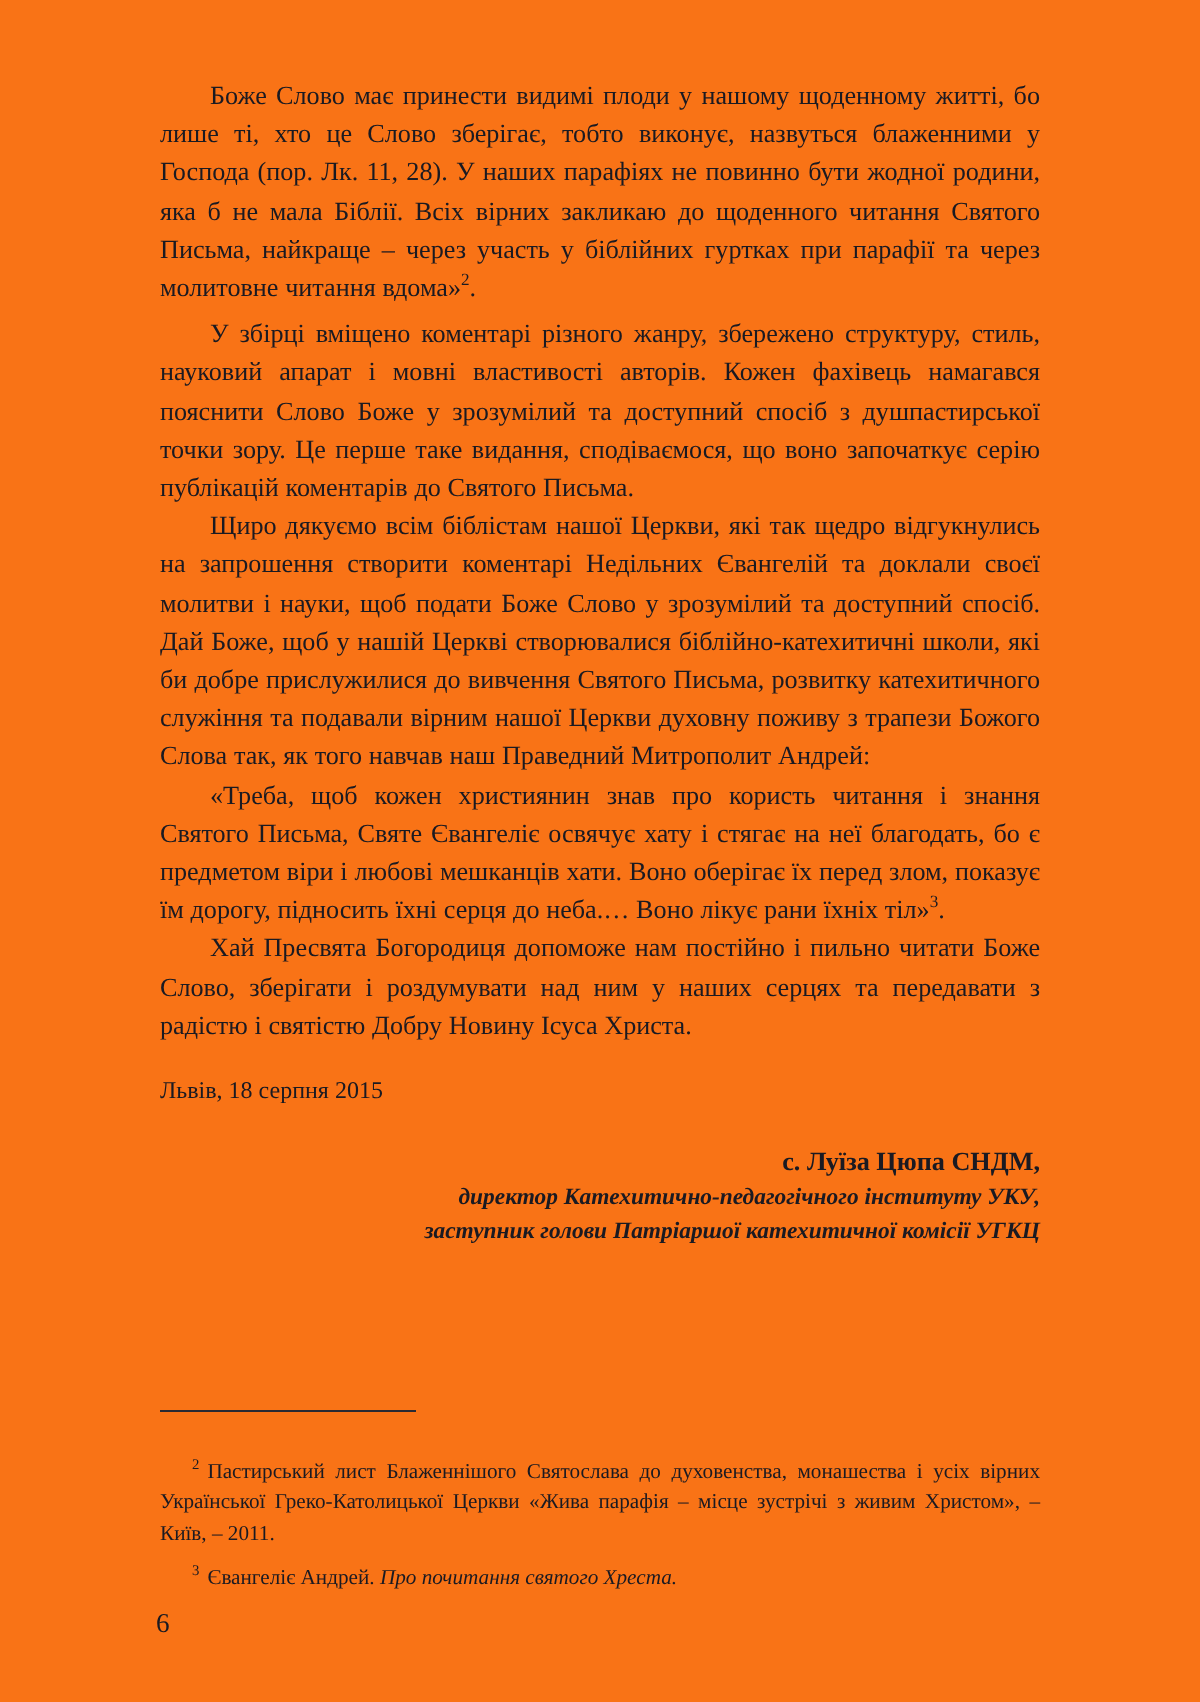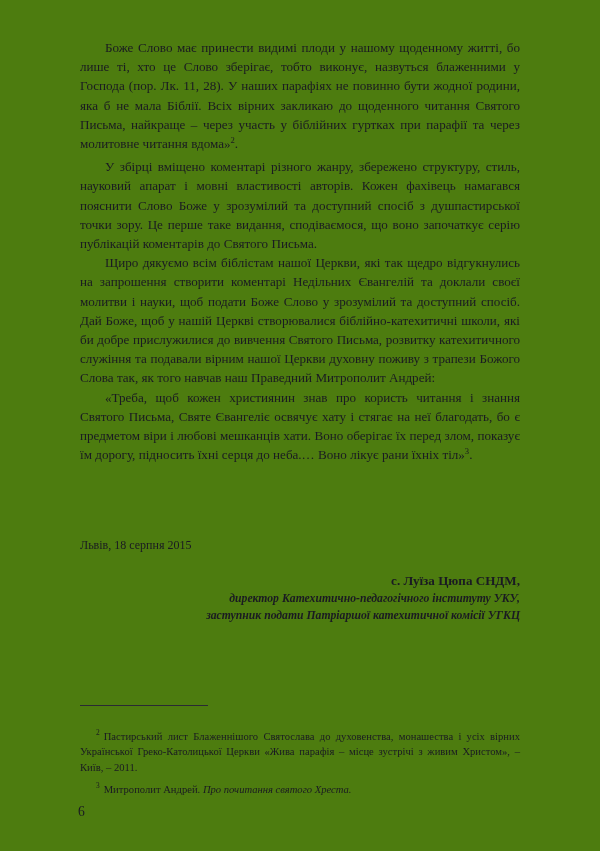--- a/index.html
+++ b/index.html
@@ -15,21 +15,21 @@
     position: relative;
     overflow: hidden;
   }
 
   .page {
     position: absolute;
     left: 0;
     top: 0;
     width: 600px;
     height: 851px;
-    background: #4d7c0f;
+    background: #f97316;
   }
 
   
   .content {
     position: absolute;
     left: 80px;
     top: 38px;
     width: 440px;
   }
 
@@ -149,34 +149,35 @@
   <div class="content">
 
     <p class="body tight"><span>Боже Слово має принести видимі плоди у нашому щоденному житті, бо лише ті, хто це Слово зберігає, тобто виконує, назвуться блаженними у Господа (пор. Лк. 11, 28). У наших парафіях не повинно бути жодної родини, яка б не мала Біблії. Всіх вірних закликаю до щоденного читання Святого Письма, найкраще – через участь у біблійних гуртках при парафії та через молитовне читання вдома»</span><sup class="fn">2</sup><span>.</span></p>
 
     <p class="body gap-before"><span>У збірці вміщено коментарі різного жанру, збережено структуру, стиль, науковий апарат і мовні властивості авторів. Кожен фахівець намагався пояснити Слово Боже у зрозумілий та доступний спосіб з душпастирської точки зору. Це перше таке видання, сподіваємося, що воно започаткує серію публікацій коментарів до Святого Письма.</span></p>
 
     <p class="body tight"><span>Щиро дякуємо всім біблістам нашої Церкви, які так щедро відгукнулись на запрошення створити коментарі Недільних Євангелій та доклали своєї молитви і науки, щоб подати Боже Слово у зрозумілий та доступний спосіб. Дай Боже, щоб у нашій Церкві створювалися біблійно-катехитичні школи, які би добре прислужилися до вивчення Святого Письма, розвитку катехитичного служіння та подавали вірним нашої Церкви духовну поживу з трапези Божого Слова так, як того навчав наш Праведний Митрополит Андрей:</span></p>
 
     <p class="body tight"><span>«Треба, щоб кожен християнин знав про користь читання і знання Святого Письма, Святе Євангеліє освячує хату і стягає на неї благодать, бо є предметом віри і любові мешканців хати. Воно оберігає їх перед злом, показує їм дорогу, підносить їхні серця до неба.… Воно лікує рани їхніх тіл»</span><sup class="fn">3</sup><span>.</span></p>
 
+    <p class="body tight"><span>Хай Пресвята Богородиця допоможе нам  постійно і пильно читати Боже Слово, зберігати і роздумувати над ним у наших серцях та передавати з радістю і святістю Добру Новину Ісуса Христа.</span></p>
 
   </div>
 
   <div class="dateline">Львів, 18 серпня 2015</div>
 
   <div class="signature">
     <div class="sig-name">с. Луїза Цюпа СНДМ,</div>
     <div class="sig-role">директор Катехитично-педагогічного інституту УКУ,</div>
-    <div class="sig-role">заступник подати Патріаршої катехитичної комісії УГКЦ</div>
+    <div class="sig-role">заступник голови Патріаршої катехитичної комісії УГКЦ</div>
   </div>
 
   <div class="footnote-rule"></div>
 
   <div class="footnotes">
     <p class="footnote"><sup>2</sup><span class="fn-marker-space"></span><span>Пастирський лист Блаженнішого Святослава до духовенства, монашества і усіх вірних Української Греко-Католицької Церкви «Жива парафія – місце зустрічі з живим Христом», – Київ, – 2011.</span></p>
 
-    <p class="footnote"><sup>3</sup><span class="fn-marker-space"></span><span>Митрополит Андрей. </span><span class="italic">Про почитання святого Хреста.</span></p>
+    <p class="footnote"><sup>3</sup><span class="fn-marker-space"></span><span>Євангеліє Андрей. </span><span class="italic">Про почитання святого Хреста.</span></p>
   </div>
 
   <div class="folio">6</div>
 
 </div>
 
 </body></html>

